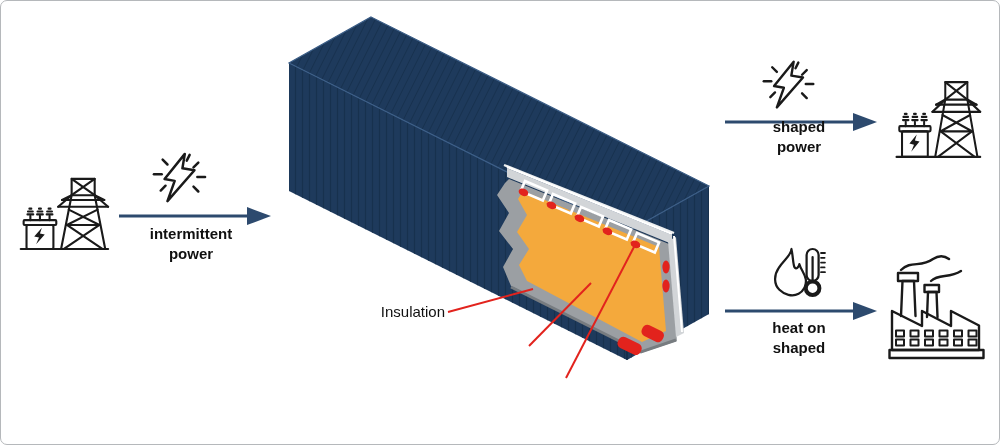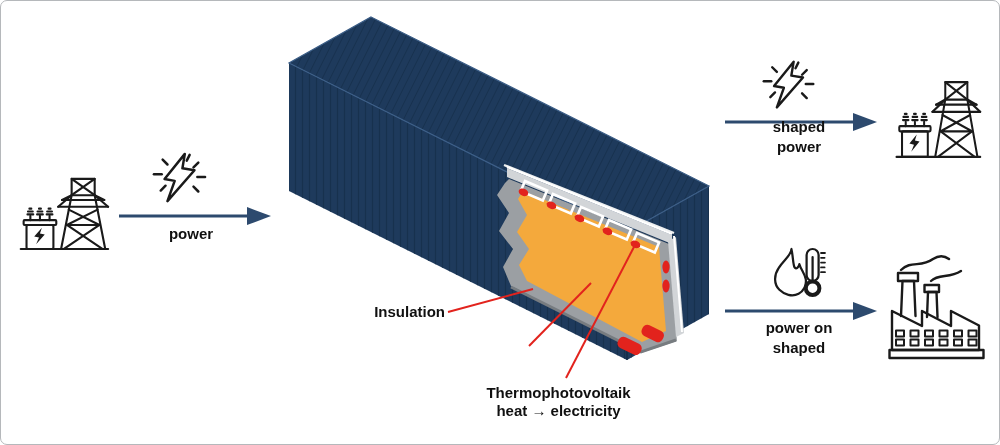--- a/index.html
+++ b/index.html
@@ -7,21 +7,21 @@
     --insulation_gray:#9b9fa3; --rail_gray:#d2d5d8; --tpv_red:#e2231d;
     --arrow_navy:#2d4a6e; --icon_ink:#1a1a1a; --border_gray:#b5b8bb;
   }
   html,body{margin:0;padding:0;background:#fff;}
   body{font-family:"Liberation Sans", sans-serif;}
   .canvas{position:relative;width:998px;height:443px;background:#fff;
           border:1px solid var(--border_gray);border-radius:7px;overflow:hidden;}
   .abs{position:absolute;}
   .cap{position:absolute;text-align:center;font-size:15px;font-weight:bold;
        color:#101010;line-height:20px;}
-  .lbl{position:absolute;font-size:15px;font-weight:bold;color:#101010;line-height:18px;}
+  .lbl{position:absolute;font-size:15px;font-weight:normal;color:#101010;line-height:18px;}
   .right{text-align:right;} .center{text-align:center;}
   .ic{stroke:var(--icon_ink);fill:none;stroke-linecap:round;stroke-linejoin:round;}
 </style>
 </head>
 <body>
 
 <div class="canvas">
 
   <svg width="0" height="0" style="position:absolute">
     <defs>
@@ -64,20 +64,21 @@
 
   <svg class="abs" style="left:150px;top:150px" width="58" height="54" viewBox="0 0 60 56">
       <use href="#sparkIcon"></use>
     </svg>
 
   <svg class="abs" style="left:118px;top:204px" width="152" height="22" viewBox="0 0 152 22">
       <use href="#arrowShape"></use>
     </svg>
 
   <div class="cap" style="left:125px;top:223px;width:130px">
+    <div>intermittent</div>
     <div>power</div>
   </div>
 
   <svg class="abs" style="left:270px;top:0" width="470" height="380" viewBox="0 0 470 380">
     <defs>
       <pattern id="corrSide" width="7" height="10" patternUnits="userSpaceOnUse">
         <line x1="3.5" y1="0" x2="3.5" y2="10" stroke="var(--container_stripe)" stroke-width="1.4"></line>
       </pattern>
       <pattern id="corrTop" width="7" height="10" patternUnits="userSpaceOnUse" patternTransform="rotate(26.57)">
         <line x1="3.5" y1="0" x2="3.5" y2="10" stroke="var(--container_stripe)" stroke-width="1.1"></line>
@@ -152,24 +153,20 @@
     </g>
 
     <g stroke="var(--tpv_red)" stroke-width="2">
       <line x1="177" y1="311" x2="262" y2="288"></line>
       <line x1="258" y1="345" x2="320" y2="282"></line>
       <line x1="295" y1="377" x2="364" y2="244"></line>
     </g>
   </svg>
 
   <div class="lbl right" style="left:320px;top:302px;width:124px">Insulation</div>
-  <div class="lbl center" style="left:460px;top:383px;width:195px">
-    <div>Thermophotovoltaik</div>
-    <div>heat → electricity</div>
-  </div>
 
   <svg class="abs" style="left:760px;top:56px" width="56" height="56" viewBox="0 0 60 56">
       <use href="#sparkIcon"></use>
     </svg>
   <svg class="abs" style="left:724px;top:110px" width="152" height="22" viewBox="0 0 152 22">
       <use href="#arrowShape"></use>
     </svg>
   <div class="cap" style="left:733px;top:116px;width:130px">
     <div>shaped</div>
     <div>power</div>
@@ -184,21 +181,21 @@
       <rect x="52" y="5" width="15" height="40" rx="7.5" fill="#fff"></rect>
       <line x1="59.5" y1="15" x2="59.5" y2="44"></line>
       <circle cx="59.5" cy="54" r="8.5" fill="#fff" stroke-width="5"></circle>
       <path d="M70,10 H75 M70,16 H74.5 M70,22 H75 M70,28 H74.5 M70,34 H75" stroke-width="2.2"></path>
     </g>
   </svg>
   <svg class="abs" style="left:724px;top:299px" width="152" height="22" viewBox="0 0 152 22">
       <use href="#arrowShape"></use>
     </svg>
   <div class="cap" style="left:733px;top:317px;width:130px">
-    <div>power on</div>
+    <div>heat on</div>
     <div>shaped</div>
   </div>
   <svg class="abs" style="left:886px;top:250px" width="100" height="110" viewBox="0 0 100 110">
     <g class="ic" stroke-width="2.4">
       <path d="M14,19 C24,9 34,17 46,8 C52,4 58,5 62,8"></path>
       <path d="M44,30 C52,22 62,28 74,20"></path>
       <rect x="11" y="22" width="20" height="8"></rect>
       <path d="M14,65 L15.5,30 M27,30 L28.5,65 M15.5,30 H27"></path>
       <rect x="37.5" y="34" width="14.5" height="7"></rect>
       <path d="M40,66 L41,41 M49.5,41 L50.5,66 M41,41 H49.5"></path>

